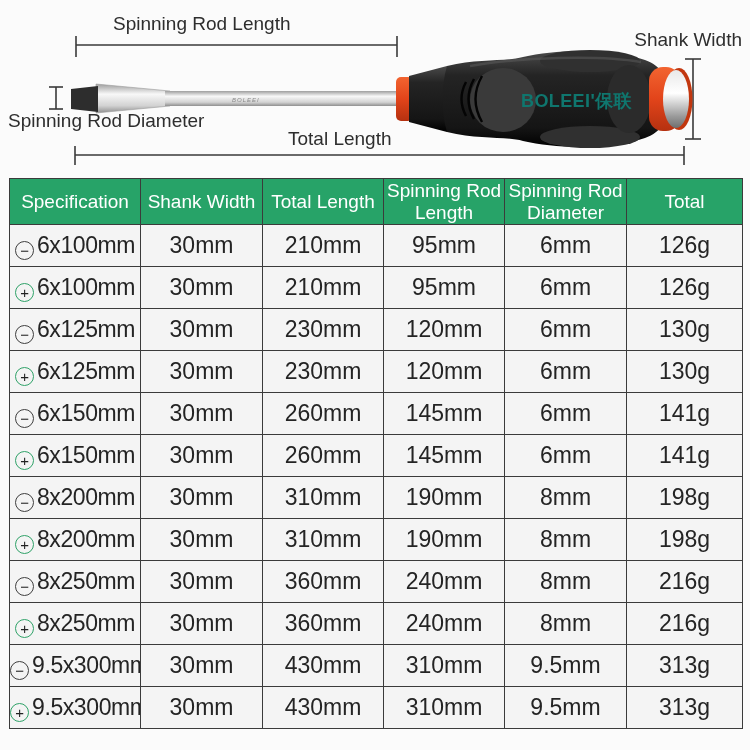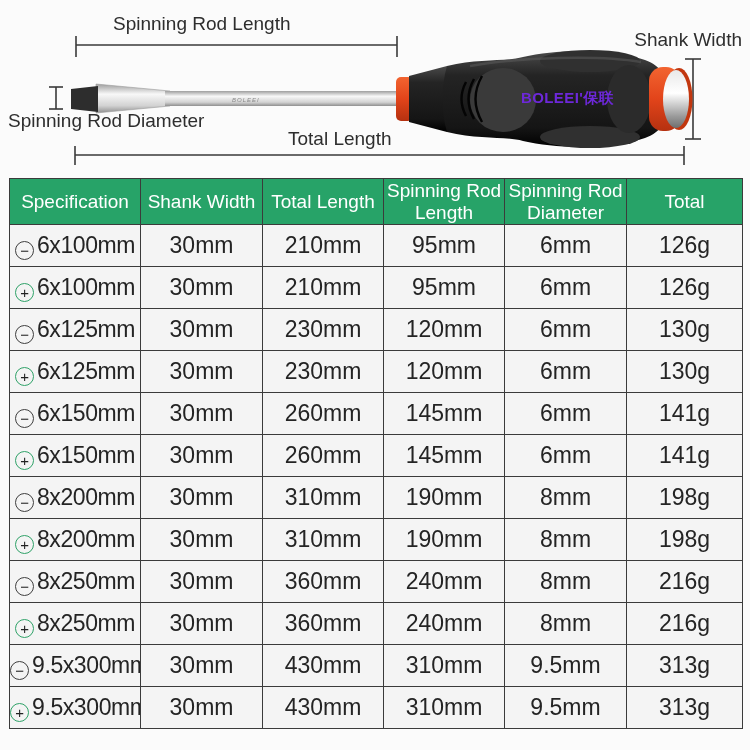--- a/index.html
+++ b/index.html
@@ -10,22 +10,22 @@
   }
   
   .diagram{position:absolute;top:0;left:0;width:750px;height:178px;}
   .diagram svg{position:absolute;top:0;left:0;}
   .dim-label{position:absolute;color:#2e2e2e;font-size:19px;white-space:nowrap;}
   #lbl-srl{top:13px;left:113px;}
   #lbl-sw{top:29px;right:8px;}
   #lbl-srd{top:110px;left:8px;}
   #lbl-tl{top:128px;left:288px;}
   .brand{
-    position:absolute;top:89px;left:521px;color:#6d28d9;
-    font-size:15px;font-weight:bold;letter-spacing:.4px;white-space:nowrap;
+    position:absolute;top:89px;left:521px;color:#0f766e;
+    font-size:18px;font-weight:bold;letter-spacing:.4px;white-space:nowrap;
   }
   
   table{
     position:absolute;top:178px;left:9px;width:733px;
     border-collapse:collapse;table-layout:fixed;
   }
   th,td{border:1.6px solid #3b3b3b;text-align:center;overflow:hidden;}
   th{
     background:#27a368;color:#ffffff;font-weight:normal;
     font-size:19px;line-height:1.12;height:45px;padding:0 2px;

